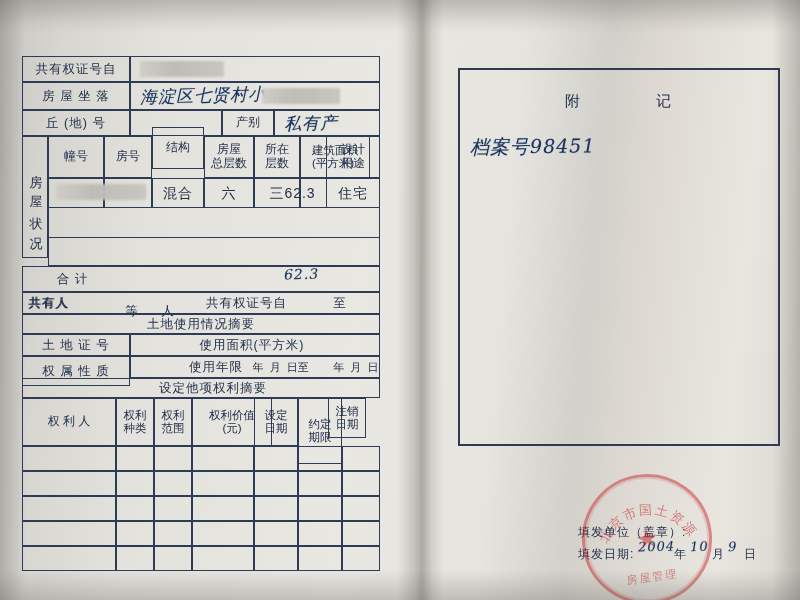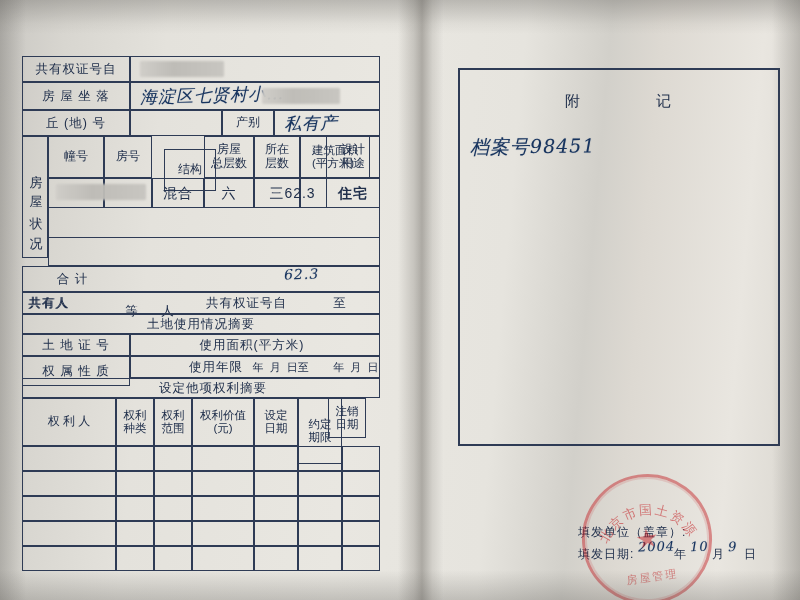--- a/index.html
+++ b/index.html
@@ -151,40 +151,40 @@
   <div class="cell lbl" style="left:22px;top:110px;width:108px;height:26px;">丘 (地) 号</div>
   <div class="cell" style="left:130px;top:110px;width:92px;height:26px;"></div>
   <div class="cell small" style="left:222px;top:110px;width:52px;height:26px;font-size:12px;">产别</div>
   <div class="cell" style="left:274px;top:110px;width:106px;height:26px;"></div>
   <div class="hand" style="left:284px;top:112px;">私有产</div>
 
   <div class="cell vert" style="left:22px;top:136px;width:26px;height:122px;font-size:13px;">房 屋 状 况</div>
 
   <div class="cell small" style="left:48px;top:136px;width:56px;height:42px;font-size:12px;">幢号</div>
   <div class="cell small" style="left:104px;top:136px;width:48px;height:42px;font-size:12px;">房号</div>
-  <div class="cell small" style="left:152px;top:149px;width:52px;height:42px;font-size:12px;margin-left:12px;">结构</div>
+  <div class="cell small" style="left:152px;top:127px;width:52px;height:42px;font-size:12px;">结构</div>
   <div class="cell small" style="left:204px;top:136px;width:50px;height:42px;font-size:12px;text-align:center;">房屋
 总层数</div>
   <div class="cell small" style="left:254px;top:136px;width:46px;height:42px;font-size:12px;">所在
 层数</div>
   <div class="cell small" style="left:300px;top:136px;width:70px;height:42px;font-size:11.5px;">建筑面积
 (平方米)</div>
   <div class="cell small" style="left:326px;top:136px;width:54px;height:42px;font-size:12px;border-left:none;"></div>
   <div class="cell small" style="left:326px;top:136px;width:54px;height:42px;font-size:12px;">设计
 用途</div>
 
   <div class="cell" style="left:48px;top:178px;width:56px;height:30px;"></div>
   <div class="cell" style="left:104px;top:178px;width:48px;height:30px;"></div>
   <div class="cell" style="left:152px;top:178px;width:52px;height:30px;font-size:14px;">混合</div>
   <div class="cell" style="left:204px;top:178px;width:50px;height:30px;font-size:14px;">六</div>
   <div class="cell" style="left:254px;top:178px;width:46px;height:30px;font-size:14px;">三</div>
   <div class="cell" style="left:300px;top:178px;width:26px;height:30px;border-right:none;"></div>
   <div class="cell" style="left:300px;top:178px;width:26px;height:30px;border-right:none;"></div>
   <div class="cell" style="left:274px;top:178px;width:52px;height:30px;border:none;font-size:14px;">62.3</div>
-  <div class="cell" style="left:326px;top:178px;width:54px;height:30px;font-size:14px;font-weight:bold;">住宅</div>
+  <div class="cell" style="left:326px;top:178px;width:54px;height:30px;font-size:14px;">住宅</div>
   <div class="redact" style="left:56px;top:184px;width:90px;height:16px;"></div>
 
   <div class="cell" style="left:48px;top:208px;width:332px;height:30px;border-top:none;"></div>
   <div class="cell" style="left:48px;top:238px;width:332px;height:28px;border-top:none;"></div>
 
   <div class="cell lbl" style="left:22px;top:266px;width:100px;height:26px;border-right:none;justify-content:center;">合 计</div>
   <div class="cell" style="left:122px;top:266px;width:258px;height:26px;border-left:none;"></div>
   <div class="hand sm" style="left:284px;top:266px;">62.3</div>
 
   <div class="cell lbl left" style="left:22px;top:292px;width:120px;height:22px;border-right:none;">共有人</div>
@@ -206,21 +206,21 @@
   <div class="cell lbl" style="left:180px;top:356px;width:72px;height:22px;border-left:none;border-right:none;">使用年限</div>
   <div class="cell lbl" style="left:252px;top:356px;width:128px;height:22px;border-left:none;font-size:11px;letter-spacing:0;">年  月  日至        年  月  日</div>
 
   <div class="cell lbl" style="left:22px;top:378px;width:358px;height:20px;font-size:12.5px;padding-left:24px;">设定他项权利摘要</div>
 
   <div class="cell small" style="left:22px;top:398px;width:94px;height:48px;font-size:12px;">权 利 人</div>
   <div class="cell small" style="left:116px;top:398px;width:38px;height:48px;font-size:11.5px;text-align:center;">权利
 种类</div>
   <div class="cell small" style="left:154px;top:398px;width:38px;height:48px;font-size:11.5px;text-align:center;">权利
 范围</div>
-  <div class="cell small" style="left:192px;top:398px;width:62px;height:48px;font-size:11.5px;text-align:center;">权利价值
+  <div class="cell small" style="left:192px;top:398px;width:80px;height:48px;font-size:11.5px;text-align:center;">权利价值
 (元)</div>
   <div class="cell small" style="left:254px;top:398px;width:44px;height:48px;font-size:11.5px;text-align:center;">设定
 日期</div>
   <div class="cell small" style="left:298px;top:398px;width:44px;height:66px;font-size:11.5px;text-align:center;">约定
 期限</div>
   <div class="cell small" style="left:328px;top:398px;width:38px;height:40px;font-size:11.5px;text-align:center;">注销
 日期</div>
 
   <div class="cell" style="left:22px;top:446px;width:94px;height:25px;"></div>
   <div class="cell" style="left:116px;top:446px;width:38px;height:25px;"></div>

